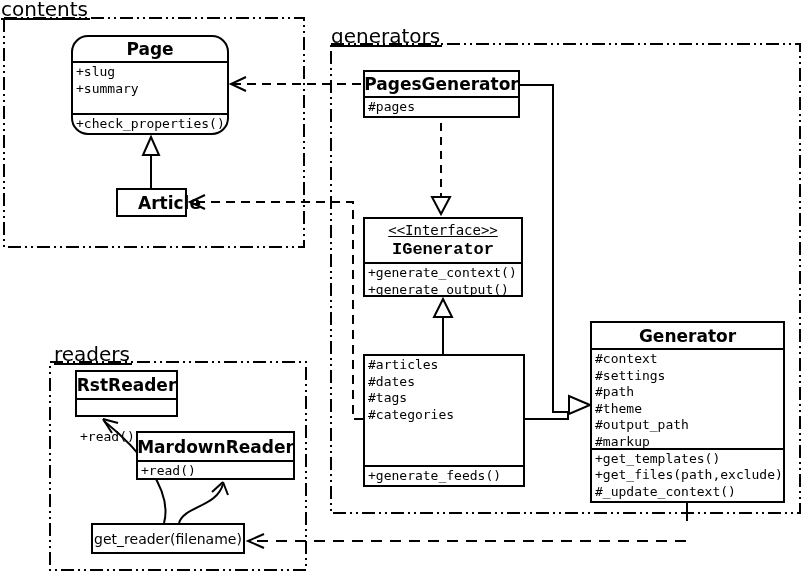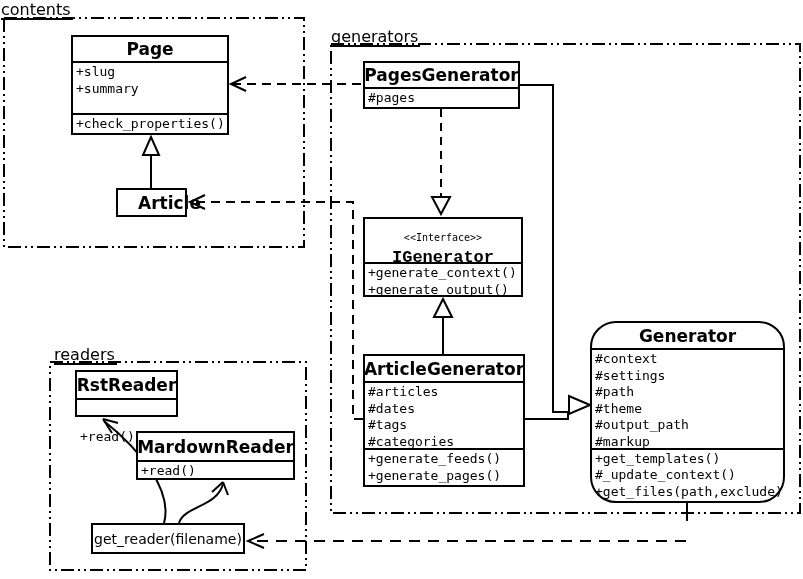--- a/index.html
+++ b/index.html
@@ -2,37 +2,37 @@
 <html><head>
 <meta charset="utf-8">
 <style>
   * { margin:0; padding:0; box-sizing:border-box; }
   html,body { background:#ffffff; }
   body { font-family:"DejaVu Sans", sans-serif; color:#000; }
   .canvas { position:relative; width:803px; height:579px; background:#fff; overflow:hidden; }
   svg.wires { position:absolute; left:0; top:0; width:803px; height:579px; }
 
   .pkg-label {
-    position:absolute; font-size:16px; line-height:15px; color:#000;
+    position:absolute; font-size:20px; line-height:15px; color:#000;
     border-bottom:2px solid #000; padding:1px 2px 1px 0; background:transparent;
     font-family:"DejaVu Sans", sans-serif;
   }
 
   .uml-class {
     position:absolute; background:#fff; border:2px solid #000;
     display:flex; flex-direction:column; z-index:2;
   }
   .uml-title {
     flex:0 0 26px; border-bottom:2px solid #000;
     font-weight:bold; font-size:17px; font-family:"DejaVu Sans", sans-serif;
     display:flex; align-items:center; justify-content:center; white-space:nowrap;
   }
   .uml-title.only { border-bottom:none; flex:1 1 auto; }
   .uml-header { flex:0 0 45px; border-bottom:2px solid #000; text-align:center; overflow:hidden; }
-  .uml-stereotype { font-family:"DejaVu Sans Mono", monospace; font-size:10px; line-height:18px; padding-top:10px; }
+  .uml-stereotype { font-family:"DejaVu Sans Mono", monospace; font-size:14px; line-height:18px; padding-top:2px;text-decoration:underline; }
   .uml-header .hdr-name { font-weight:bold; font-size:17px; line-height:22px; font-family:Liberation Mono, monospace; }
   .uml-comp { padding:1px 3px; overflow:hidden; font-family:"DejaVu Sans Mono", monospace; font-size:13px; }
   .uml-comp.attrs { flex:1 1 auto; }
   .uml-comp.methods { flex:0 0 auto; }
   .uml-comp + .uml-comp { border-top:2px solid #000; }
   .uml-row { line-height:16.5px; white-space:pre; }
 
   .plain-node {
     position:absolute; background:#fff; border:2px solid #000; z-index:2;
     display:flex; align-items:center; justify-content:center;
@@ -97,81 +97,79 @@
       <path d="M 179 523 C 184 506 217 507 223 484"></path>
       <line x1="223" y1="482" x2="212" y2="492"></line>
       <line x1="223" y1="482" x2="228" y2="495"></line>
     </g>
   </svg>
 
   <div class="pkg-label" style="left:1px; top:1px;">contents</div>
   <div class="pkg-label" style="left:331px; top:28px;">generators</div>
   <div class="pkg-label" style="left:54px; top:346px;">readers</div>
 
-  <div class="uml-class" style="left:71px; top:35px; width:158px; height:100px;">
+  <div class="uml-class" style="left:71px; top:35px; width:158px; height:100px;border-radius:17px;">
     <div class="uml-title">Page</div>
     <div class="uml-comp attrs">
       <div class="uml-row">+slug</div>
       <div class="uml-row">+summary</div>
     </div>
     <div class="uml-comp methods">
       <div class="uml-row">+check_properties()</div>
     </div>
   </div>
 
   <div class="uml-class" style="left:116px; top:188px; width:71px; height:29px;padding-left:36px;">
     <div class="uml-title only">Article</div>
   </div>
 
-  <div class="uml-class" style="left:363px; top:61px; width:157px; height:48px;">
+  <div class="uml-class" style="left:363px; top:70px; width:157px; height:48px;">
     <div class="uml-title">PagesGenerator</div>
     <div class="uml-comp attrs">
       <div class="uml-row">#pages</div>
     </div>
   </div>
 
   <div class="uml-class" style="left:363px; top:217px; width:160px; height:80px;">
     <div class="uml-header">
       <div class="uml-stereotype">&lt;&lt;Interface&gt;&gt;</div>
       <div class="hdr-name">IGenerator</div>
     </div>
     <div class="uml-comp methods">
       <div class="uml-row">+generate_context()</div>
       <div class="uml-row">+generate_output()</div>
     </div>
   </div>
 
   <div class="uml-class" style="left:363px; top:354px; width:162px; height:133px;">
-    <div class="uml-title" style="flex-basis:27px;">ArticleGenerator</div>
     <div class="uml-comp attrs">
       <div class="uml-row">#articles</div>
       <div class="uml-row">#dates</div>
       <div class="uml-row">#tags</div>
       <div class="uml-row">#categories</div>
     </div>
     <div class="uml-comp methods">
       <div class="uml-row">+generate_feeds()</div>
-      <div class="uml-row">+generate_pages()</div>
     </div>
   </div>
 
-  <div class="uml-class" style="left:590px; top:321px; width:195px; height:182px;border-radius:26px;">
+  <div class="uml-class" style="left:590px; top:321px; width:195px; height:182px;">
     <div class="uml-title" style="flex-basis:27px;">Generator</div>
     <div class="uml-comp attrs">
       <div class="uml-row">#context</div>
       <div class="uml-row">#settings</div>
       <div class="uml-row">#path</div>
       <div class="uml-row">#theme</div>
       <div class="uml-row">#output_path</div>
       <div class="uml-row">#markup</div>
     </div>
     <div class="uml-comp methods">
       <div class="uml-row">+get_templates()</div>
+      <div class="uml-row">+get_files(path,exclude)</div>
       <div class="uml-row">#_update_context()</div>
-      <div class="uml-row">+get_files(path,exclude)</div>
     </div>
   </div>
 
   <div class="uml-class" style="left:75px; top:370px; width:103px; height:47px;gap:28px;">
     <div class="uml-title" style="flex-basis:28px;">RstReader</div>
     <div class="uml-comp methods">
       <div class="uml-row">+read()</div>
     </div>
   </div>
 

